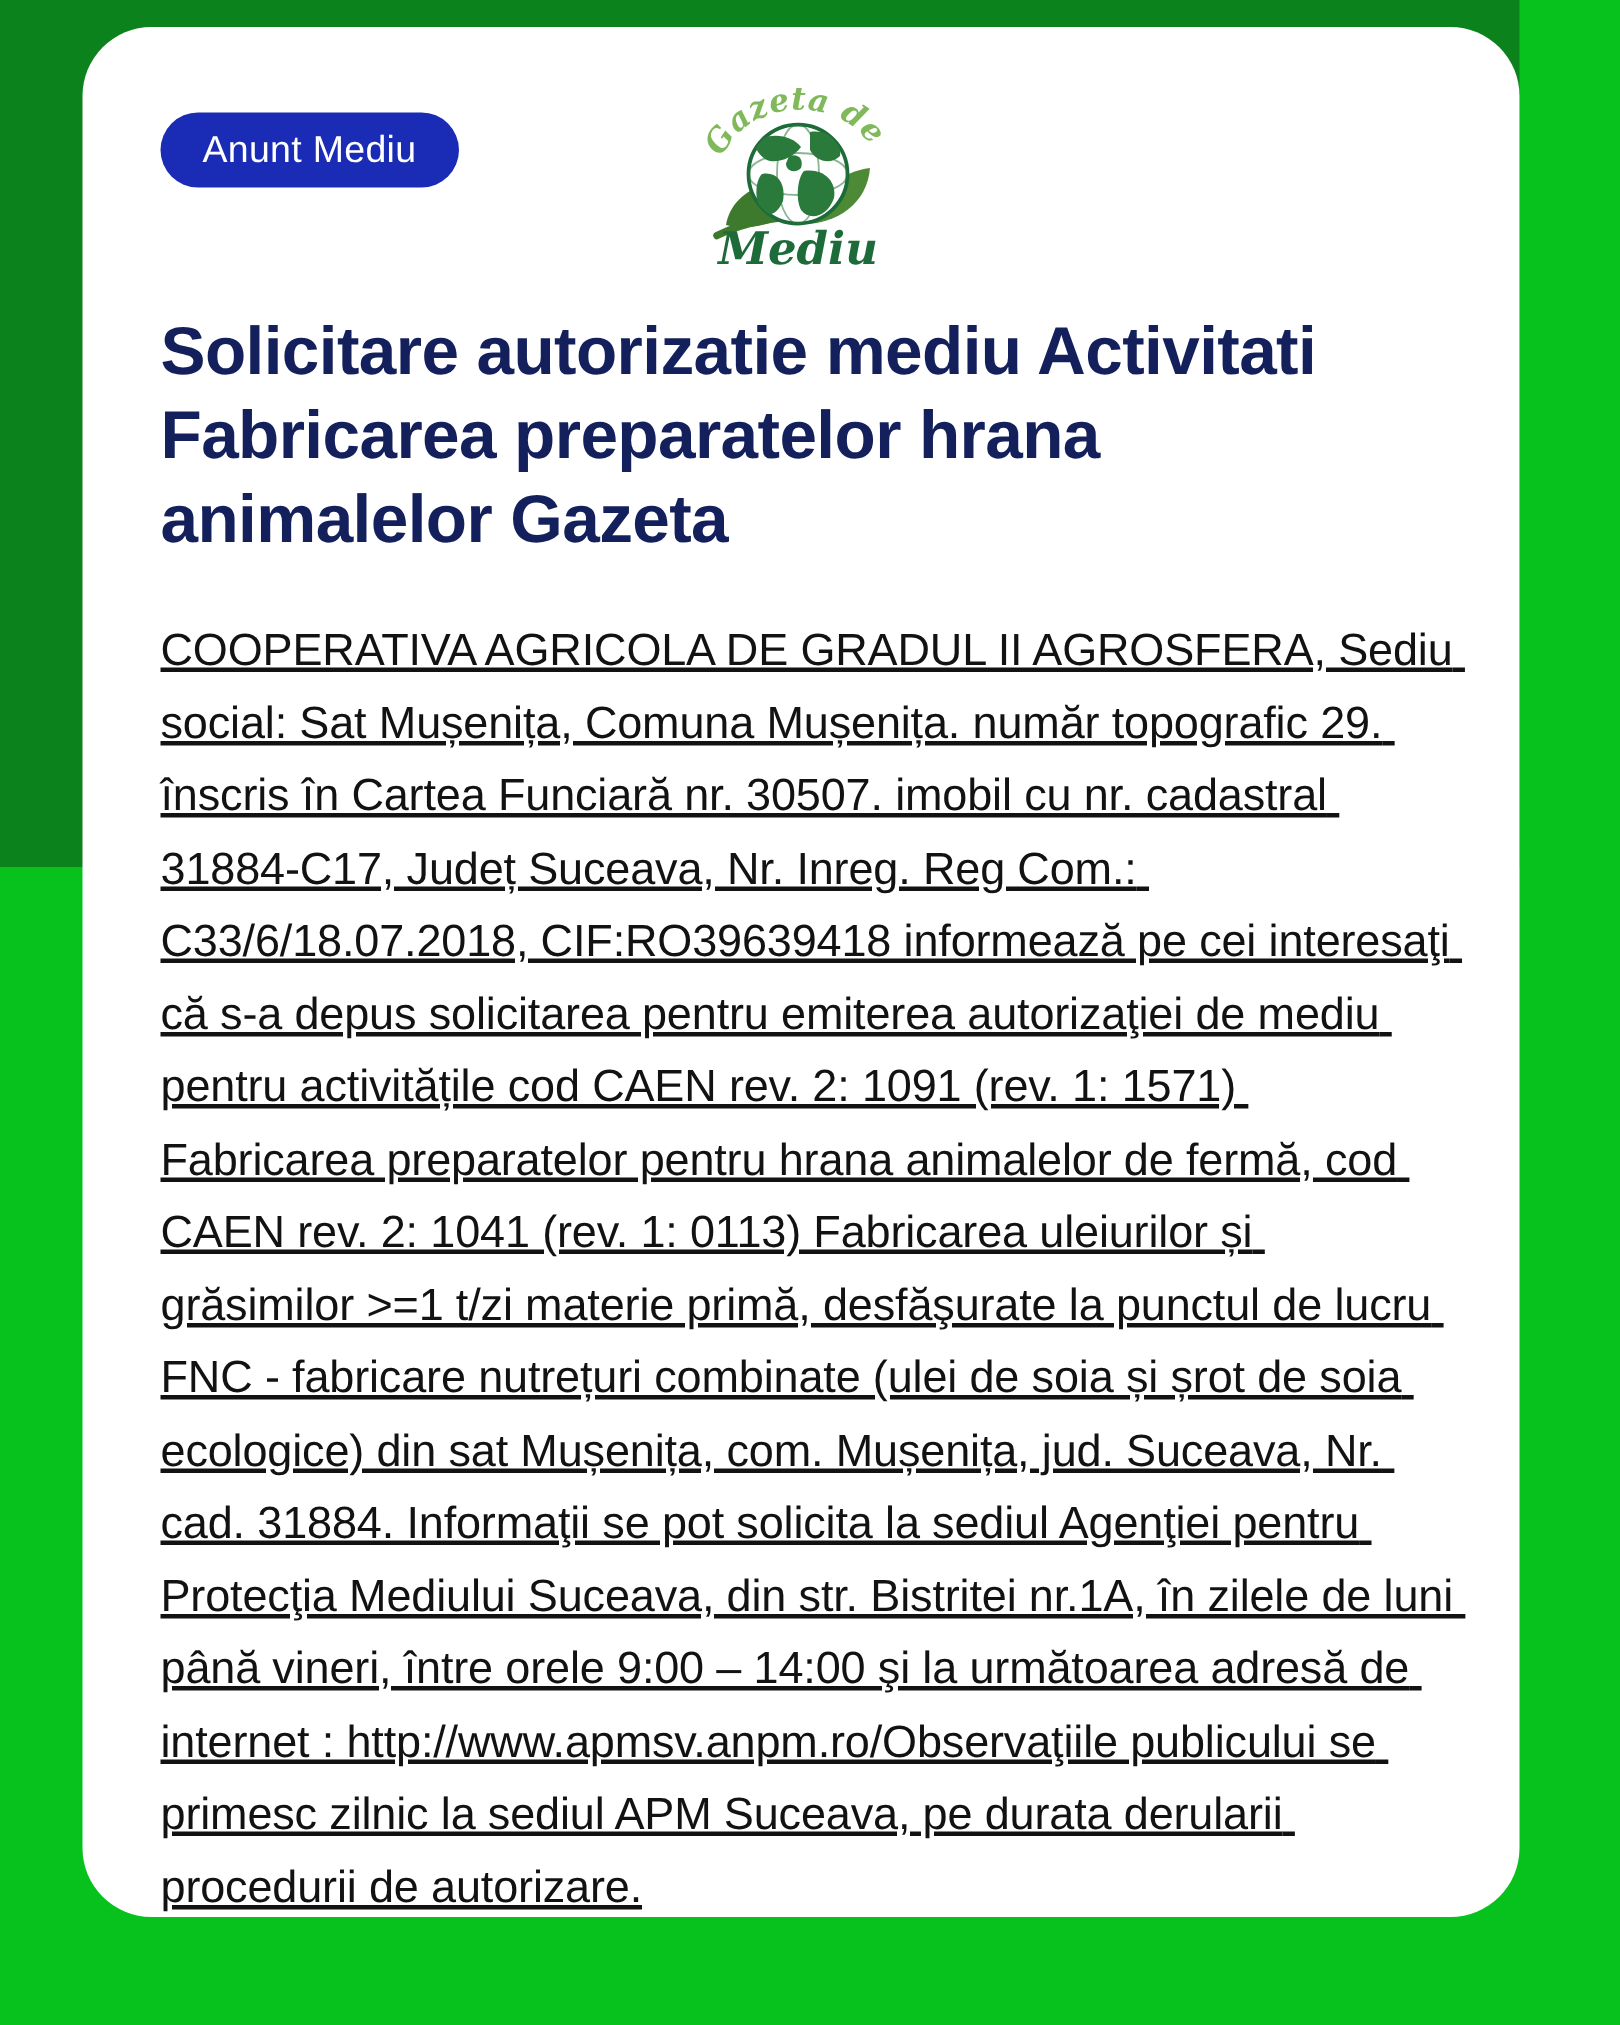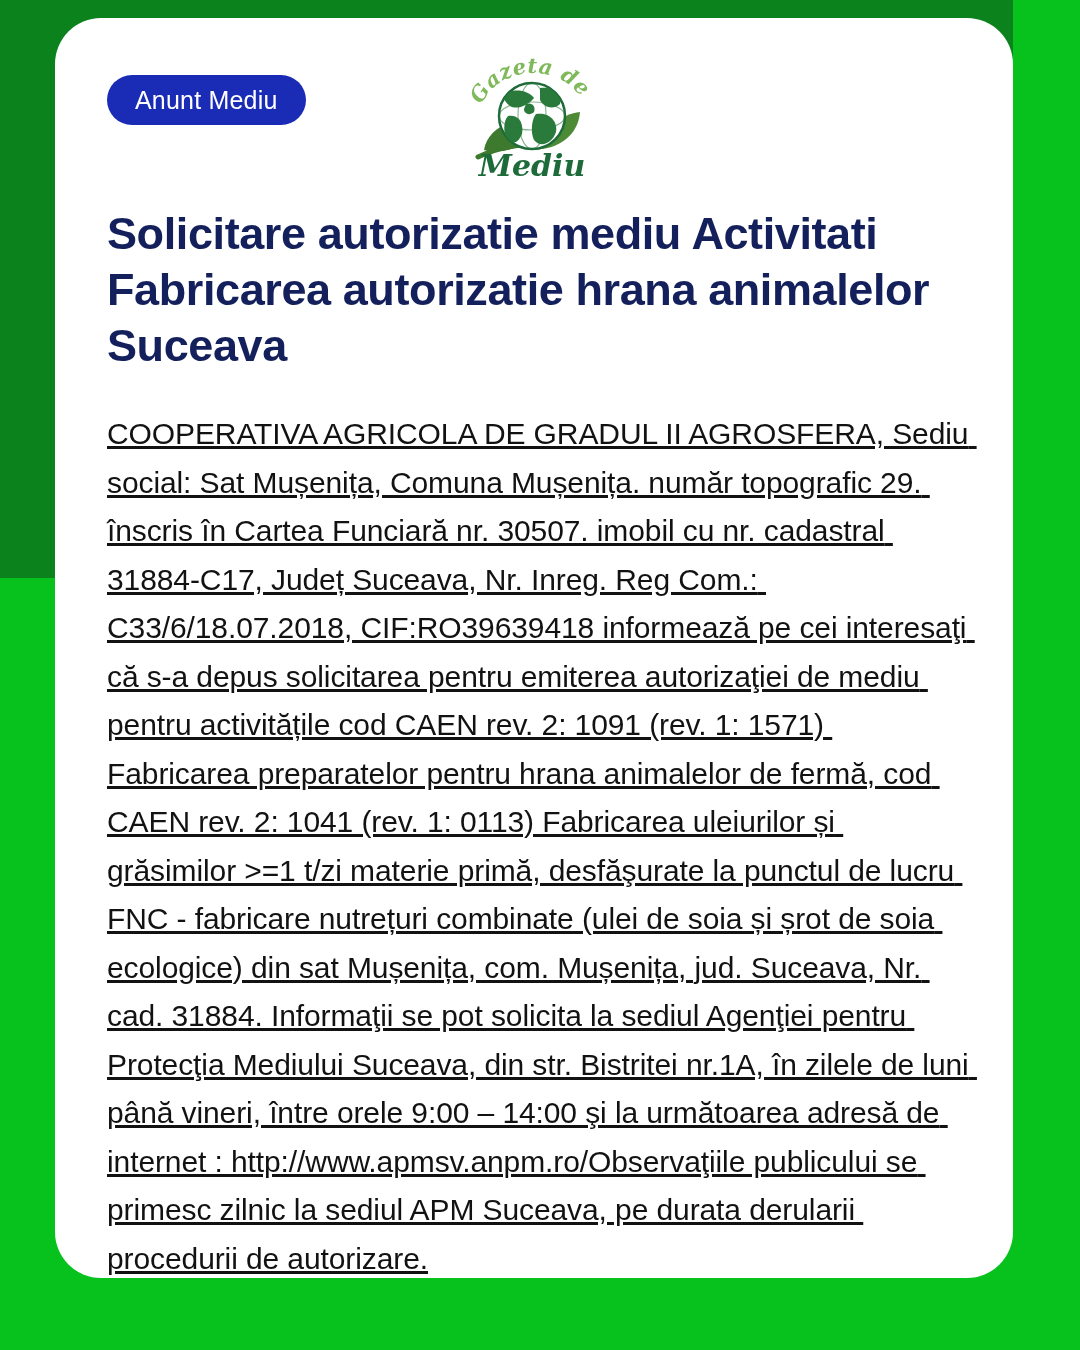--- a/index.html
+++ b/index.html
@@ -146,18 +146,18 @@
           <g clip-path="url(#globeClip)" fill="none" stroke="#2A7A3C" stroke-width="1.2" opacity="0.55">
             <ellipse cx="70" cy="62" rx="33" ry="14"></ellipse>
             <ellipse cx="70" cy="62" rx="14" ry="33"></ellipse>
           </g>
 
           <text x="70" y="122" text-anchor="middle" font-family="&quot;DejaVu Serif&quot;, serif" font-size="30" font-style="italic" font-weight="700" fill="#1E6B3A">Mediu</text>
         </svg>
       </div>
     </div>
 
-    <h1 id="title">Solicitare autorizatie mediu Activitati Fabricarea autorizatie hrana animalelor Suceava</h1>
+    <h1 id="title">Solicitare autorizatie mediu Activitati Fabricarea preparatelor hrana animalelor Gazeta</h1>
 
     <div id="body-text">COOPERATIVA AGRICOLA DE GRADUL II AGROSFERA, Sediu social: Sat Mușenița, Comuna Mușenița. număr topografic 29. înscris în Cartea Funciară nr. 30507. imobil cu nr. cadastral 31884-C17, Județ Suceava, Nr. Inreg. Reg Com.: C33/6/18.07.2018, CIF:RO39639418 informează pe cei interesaţi că s-a depus solicitarea pentru emiterea autorizaţiei de mediu pentru activitățile cod CAEN rev. 2: 1091 (rev. 1: 1571) Fabricarea preparatelor pentru hrana animalelor de fermă, cod CAEN rev. 2: 1041 (rev. 1: 0113) Fabricarea uleiurilor și grăsimilor &gt;=1 t/zi materie primă, desfăşurate la punctul de lucru FNC - fabricare nutrețuri combinate (ulei de soia și șrot de soia ecologice) din sat Mușenița, com. Mușenița, jud. Suceava, Nr. cad. 31884. Informaţii se pot solicita la sediul Agenţiei pentru Protecţia Mediului Suceava, din str. Bistritei nr.1A, în zilele de luni până vineri, între orele 9:00 – 14:00 şi la următoarea adresă de internet : http://www.apmsv.anpm.ro/Observaţiile publicului se primesc zilnic la sediul APM Suceava, pe durata derularii procedurii de autorizare.</div>
 
   </div>
 </div>
 
 </body></html>

